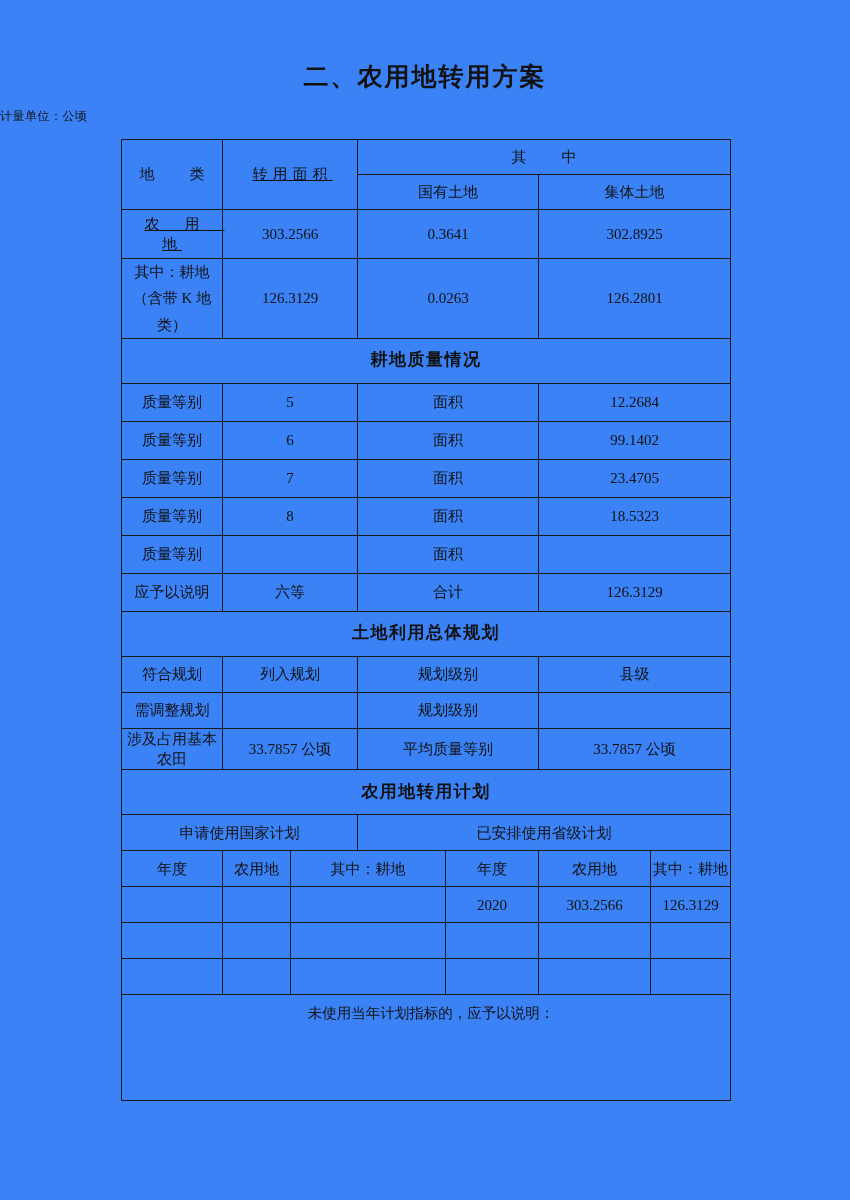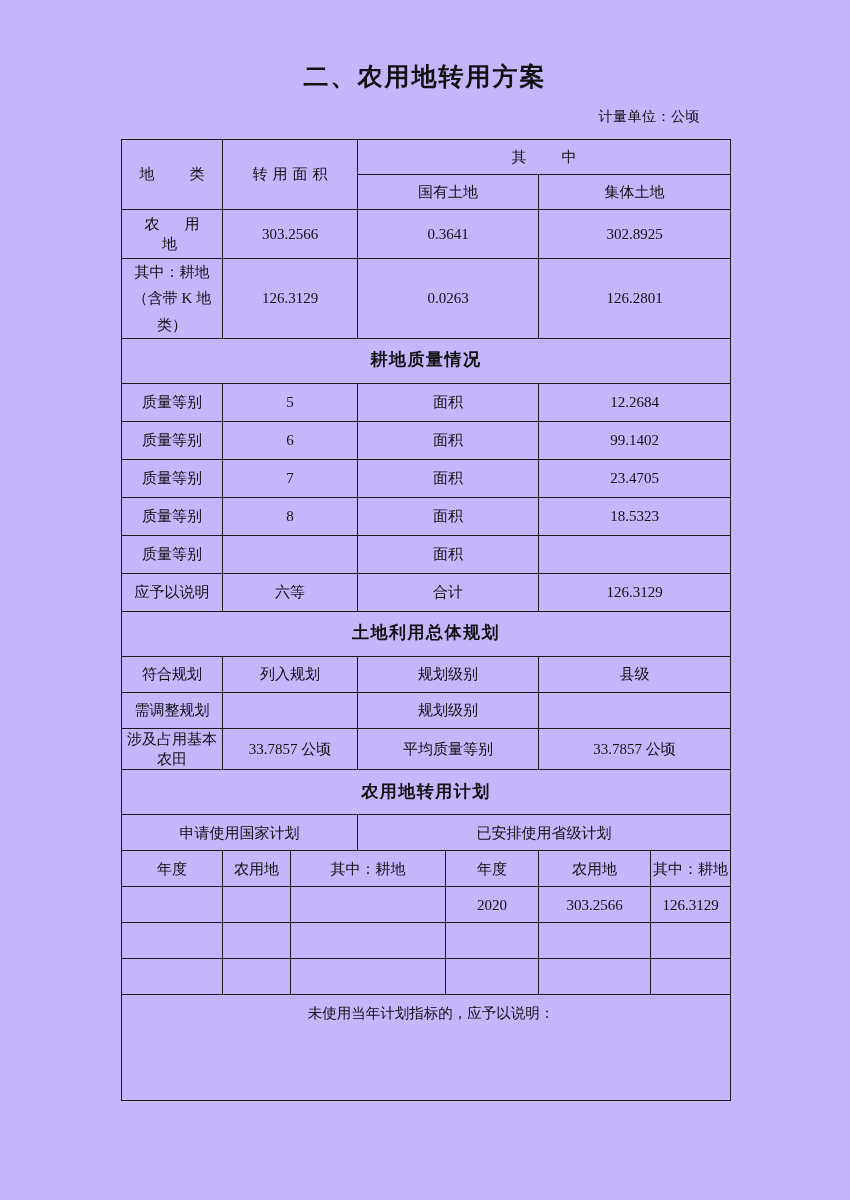--- a/index.html
+++ b/index.html
@@ -11,43 +11,43 @@
     width: 850px;
     height: 1200px;
     position: relative;
     font-family: "Liberation Serif", "DejaVu Serif", serif;
     color: #111111;
     overflow: hidden;
   }
   .page {
     position: absolute;
     inset: 0;
-    background: #c4b5fd;
+    background: #3b82f6;
   }
 
   
   .doc-title {
     position: absolute;
     top: 60px;
     left: 0;
     width: 850px;
     text-align: center;
     font-size: 25px;
     font-weight: bold;
     letter-spacing: 2px;
     font-family: "Liberation Sans", "DejaVu Sans", sans-serif;
   }
 
   .unit-label {
     position: absolute;
     top: 108px;
     left: 0;
     width: 700px;
-    text-align: right;
-    font-size: 14px;
+    text-align: left;
+    font-size: 12px;
     letter-spacing: 0.5px;
   }
 
   
   .tbl-wrap {
     position: absolute;
     left: 121px;
     top: 139px;
     width: 609px;
   }
@@ -64,20 +64,21 @@
     padding: 0 2px;
     line-height: 1.35;
   }
   .h-spread {
     letter-spacing: 10px;
     text-indent: 10px;
   }
   .h-spread-sm {
     letter-spacing: 5px;
     text-indent: 5px;
+    text-decoration: underline;
   }
   .sec-head {
     font-weight: bold;
     font-size: 17px;
     letter-spacing: 1.5px;
     font-family: "Liberation Sans", "DejaVu Sans", sans-serif;
     margin-top: 32px;
   }
   .note-cell {
     text-align: left;

